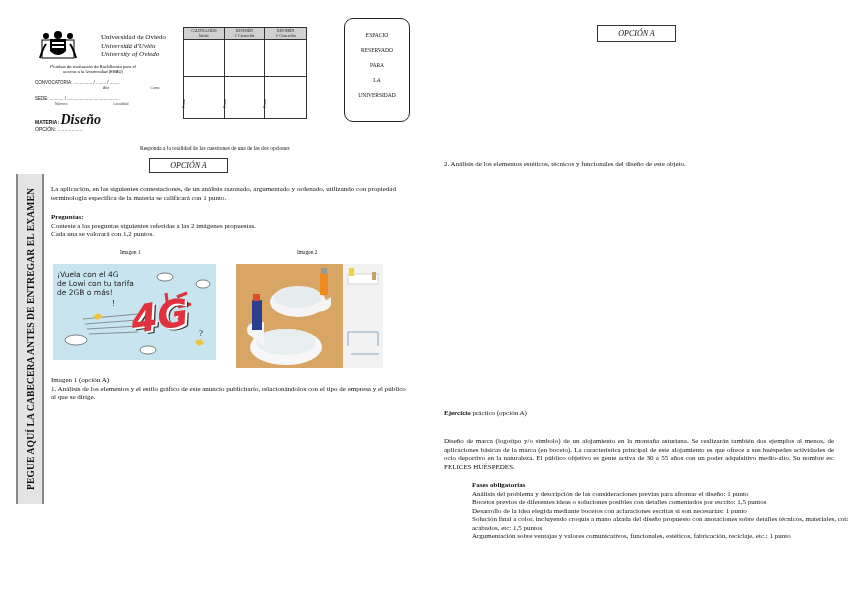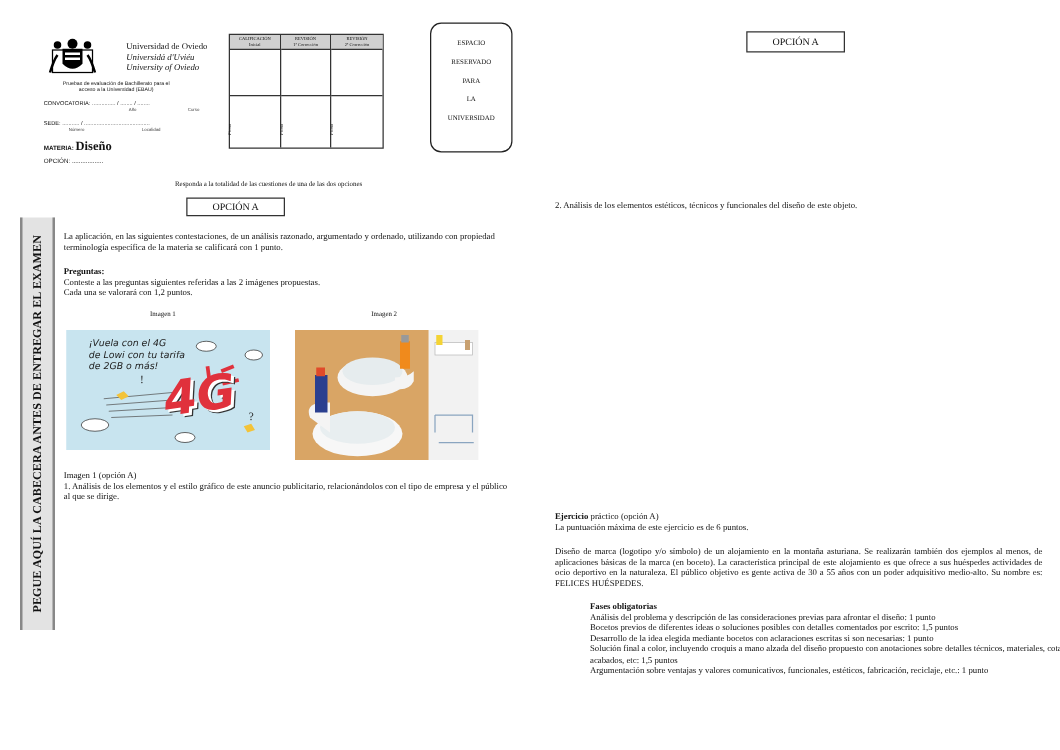--- a/index.html
+++ b/index.html
@@ -11,41 +11,41 @@
   
   .logo { left:38px; top:30px; width:40px; height:32px; }
   .uni-names { left:76px; top:33px; font-size:7px; line-height:8.5px;margin-left:25px; }
   .uni-names .it { font-style:italic; }
   .pbau { left:48px; top:64px; width:90px; font-size:4.2px; text-align:center; line-height:5px; }
   .conv { left:35px; top:80px; font-size:4.5px; }
   .conv-sub { left:95px; top:86px; font-size:3.5px; color:#444; width:90px; }
   .sede { left:35px; top:96px; font-size:4.5px; }
   .sede-sub { left:55px; top:102px; font-size:3.5px; color:#444; width:110px; }
   .materia { left:35px; top:112px; font-size:5px; }
-  .materia b.val { font-family:"Liberation Serif", serif; font-size:10px; }
+  .materia b.val { font-family:"Liberation Serif", serif; font-style:italic; font-size:14px; }
   .opcion-field { left:35px; top:126px; font-size:5px; }
 
   
   .grade { left:183px; top:27px; width:122px; height:90px; border:1px solid #333; display:grid;
            grid-template-columns:1fr 1fr 1fr; grid-template-rows:12px 37px 1fr; }
   .grade > div { border-right:1px solid #333; border-bottom:1px solid #333; position:relative; }
   .grade > div:nth-child(3n) { border-right:none; }
   .grade .hd { background:#d0d0d0; font-size:3.6px; text-align:center; line-height:4.5px; padding-top:1px; }
   .grade .firma { border-bottom:none; }
   .grade .firma span { position:absolute; left:2px; bottom:10px; font-size:3.5px; font-style:italic;
                        transform:rotate(-90deg); transform-origin:left bottom; }
 
   
   .reserved { left:344px; top:18px; width:64px; height:102px; border:1px solid #222; border-radius:9px;
               font-size:5.5px; text-align:center; }
   .reserved div { margin-top:9px; }
   .reserved div:first-child { margin-top:13px; }
 
   .instruction { left:140px; top:145px; font-size:5.5px; width:200px; }
-  .opt-box { border:1px solid #333; font-size:8px; text-align:center; }
+  .opt-box { border:1px solid #333; font-size:8px; text-align:center;font-style:italic; }
   .opt-box.left { left:149px; top:158px; width:77px; height:13px; line-height:13px; }
   .opt-box.right { left:597px; top:25px; width:77px; height:15px; line-height:15px; }
 
   
   .band { left:16px; top:174px; width:28px; height:330px; background:#e3e3e3;
           border-left:2px solid #888; border-right:2px solid #888; box-sizing:border-box; }
   .band span { position:absolute; left:50%; top:50%; white-space:nowrap; font-weight:bold;
                font-size:9.6px; transform:translate(-50%,-50%) rotate(-90deg); letter-spacing:0.1px; }
 
   .txt { font-size:7px; line-height:8.5px; }
@@ -155,21 +155,21 @@
 <div class="abs txt p2">
   <b>Preguntas:</b>
   <div>Conteste a las preguntas siguientes referidas a las 2 imágenes propuestas.</div>
   <div>Cada una se valorará con 1,2 puntos.</div>
 </div>
 
 <div class="abs cap cap1">Imagen 1</div>
 <div class="abs cap cap2">Imagen 2</div>
 
 <div class="abs img1">
-  <div style="position:absolute;left:18px;top:6px;font-family:'DejaVu Sans',sans-serif;font-style:italic;font-size:7.5px;line-height:9px;color:#222;">
+  <div style="position:absolute;left:4px;top:6px;font-family:'DejaVu Sans',sans-serif;font-size:7.5px;line-height:9px;color:#222;">
     <div>¡Vuela con el 4G</div>
     <div>de Lowi con tu tarifa</div>
     <div>de 2GB o más!</div>
   </div>
   <svg width="163" height="96" viewBox="0 0 163 96" style="position:absolute;left:0;top:0">
     <g stroke="#555" stroke-width="0.6">
       <line x1="30" y1="55" x2="85" y2="50"></line>
         <line x1="32" y1="60" x2="85" y2="56"></line>
       <line x1="34" y1="65" x2="85" y2="62"></line>
         <line x1="36" y1="70" x2="85" y2="68"></line>
@@ -216,21 +216,20 @@
   <div>Imagen 1 (opción A)</div>
   <div>1. Análisis de los elementos y el estilo gráfico de este anuncio publicitario, relacionándolos con el tipo de empresa y el público al que se dirige.</div>
 </div>
 
 <div class="abs txt r1">
   <div>2. Análisis de los elementos estéticos, técnicos y funcionales del diseño de este objeto.</div>
 </div>
 
 <div class="abs txt r2">
   <div><b>Ejercicio</b><span> práctico (opción A)</span></div>
-  <div>La puntuación máxima de este ejercicio es de 6 puntos.</div>
 </div>
 
 <div class="abs txt r3">Diseño de marca (logotipo y/o símbolo) de un alojamiento en la montaña asturiana. Se realizarán también dos ejemplos al menos, de aplicaciones básicas de la marca (en boceto). La característica principal de este alojamiento es que ofrece a sus huéspedes actividades de ocio deportivo en la naturaleza. El público objetivo es gente activa de 30 a 55 años con un poder adquisitivo medio-alto. Su nombre es: FELICES HUÉSPEDES.</div>
 
 <div class="abs txt r4">
   <b>Fases obligatorias</b>
   <div>Análisis del problema y descripción de las consideraciones previas para afrontar el diseño: 1 punto</div>
   <div>Bocetos previos de diferentes ideas o soluciones posibles con detalles comentados por escrito: 1,5 puntos</div>
   <div>Desarrollo de la idea elegida mediante bocetos con aclaraciones escritas si son necesarias: 1 punto</div>
   <div>Solución final a color, incluyendo croquis a mano alzada del diseño propuesto con anotaciones sobre detalles técnicos, materiales, cotas, acabados, etc:  1,5 puntos</div>

